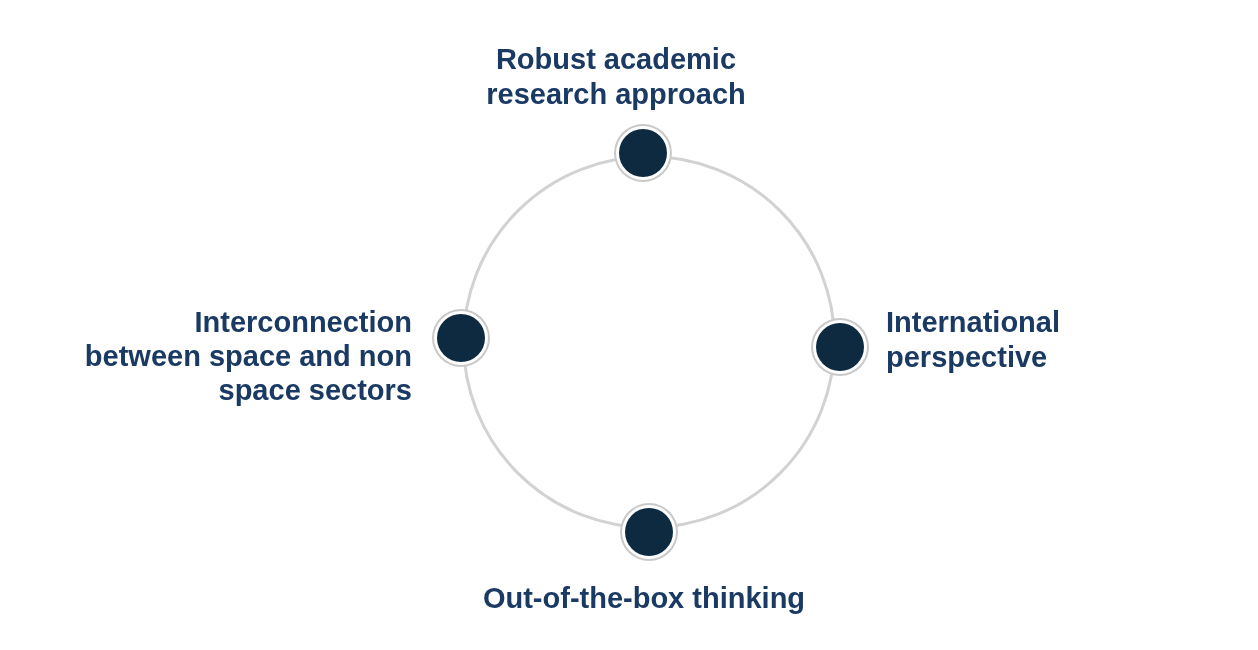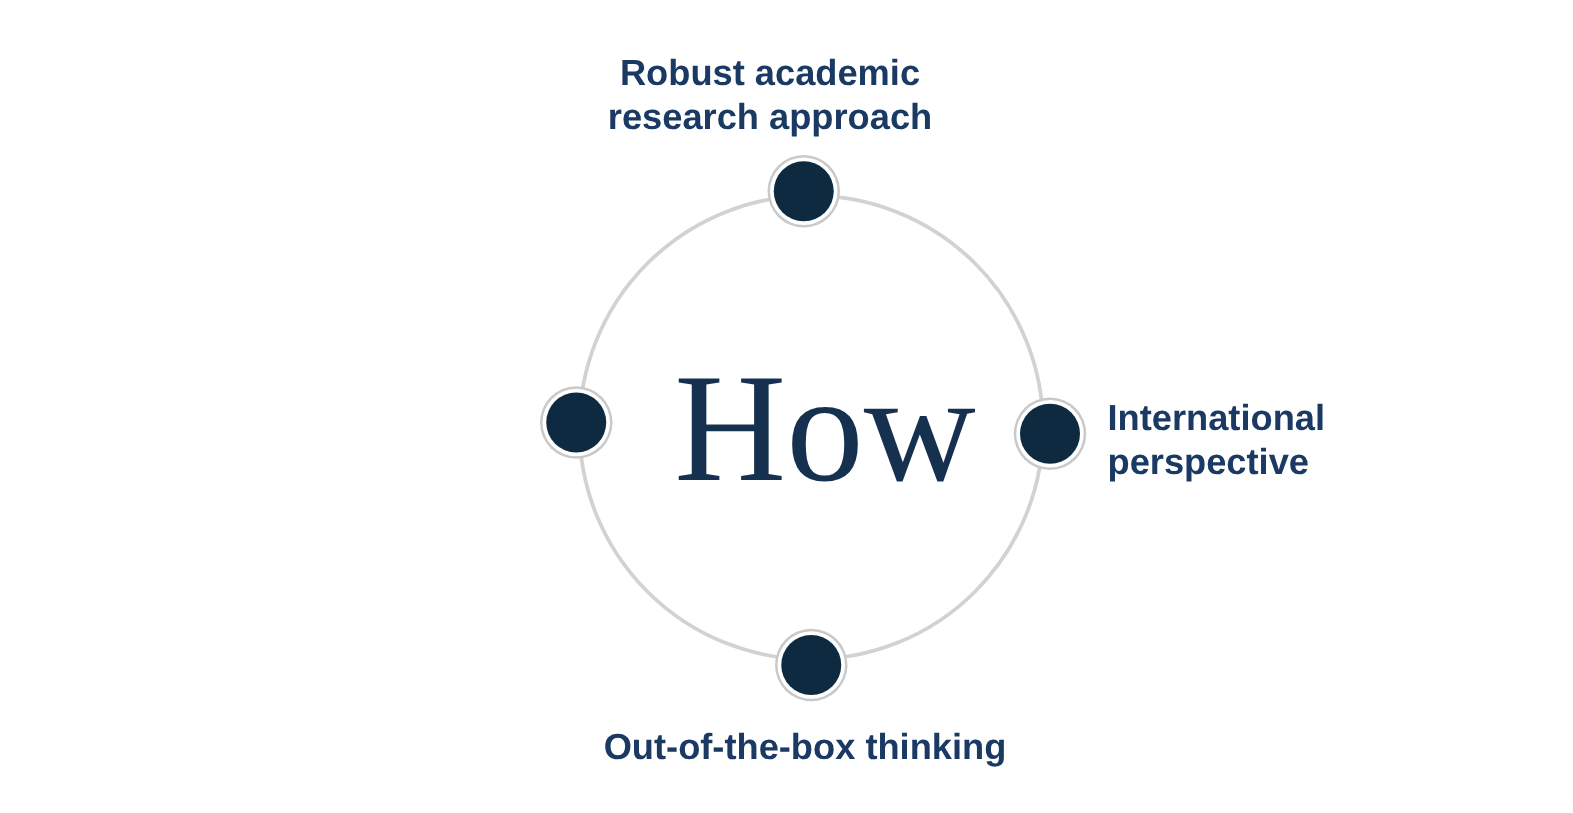--- a/index.html
+++ b/index.html
@@ -64,21 +64,20 @@
   .label-top {
     left: 616px;
     top: 42px;
     transform: translateX(-50%);
     text-align: center;
   }
   .label-right {
     left: 886px;
     top: 305px;
     text-align: left;
-    margin-top: 13px;
   }
   .label-bottom {
     left: 644px;
     top: 581px;
     transform: translateX(-50%);
     text-align: center;
     white-space: nowrap;
   }
   .label-left {
     right: 846px;
@@ -86,28 +85,30 @@
     text-align: right;
     line-height: 34px;
   }
 </style>
 </head>
 <body>
 
 <div class="canvas">
   <div class="ring"></div>
 
-  <div class="center-word">How</div>
 
   <div class="node node-top"></div>
   <div class="node node-right"></div>
   <div class="node node-bottom"></div>
   <div class="node node-left"></div>
 
   <div class="label label-top">Robust academic
 research approach</div>
 
   <div class="label label-right">International
 perspective</div>
 
   <div class="label label-bottom">Out-of-the-box thinking</div>
 
+  <div class="label label-left">Interconnection
+between space and non
+space sectors</div>
 </div>
 
 </body></html>

